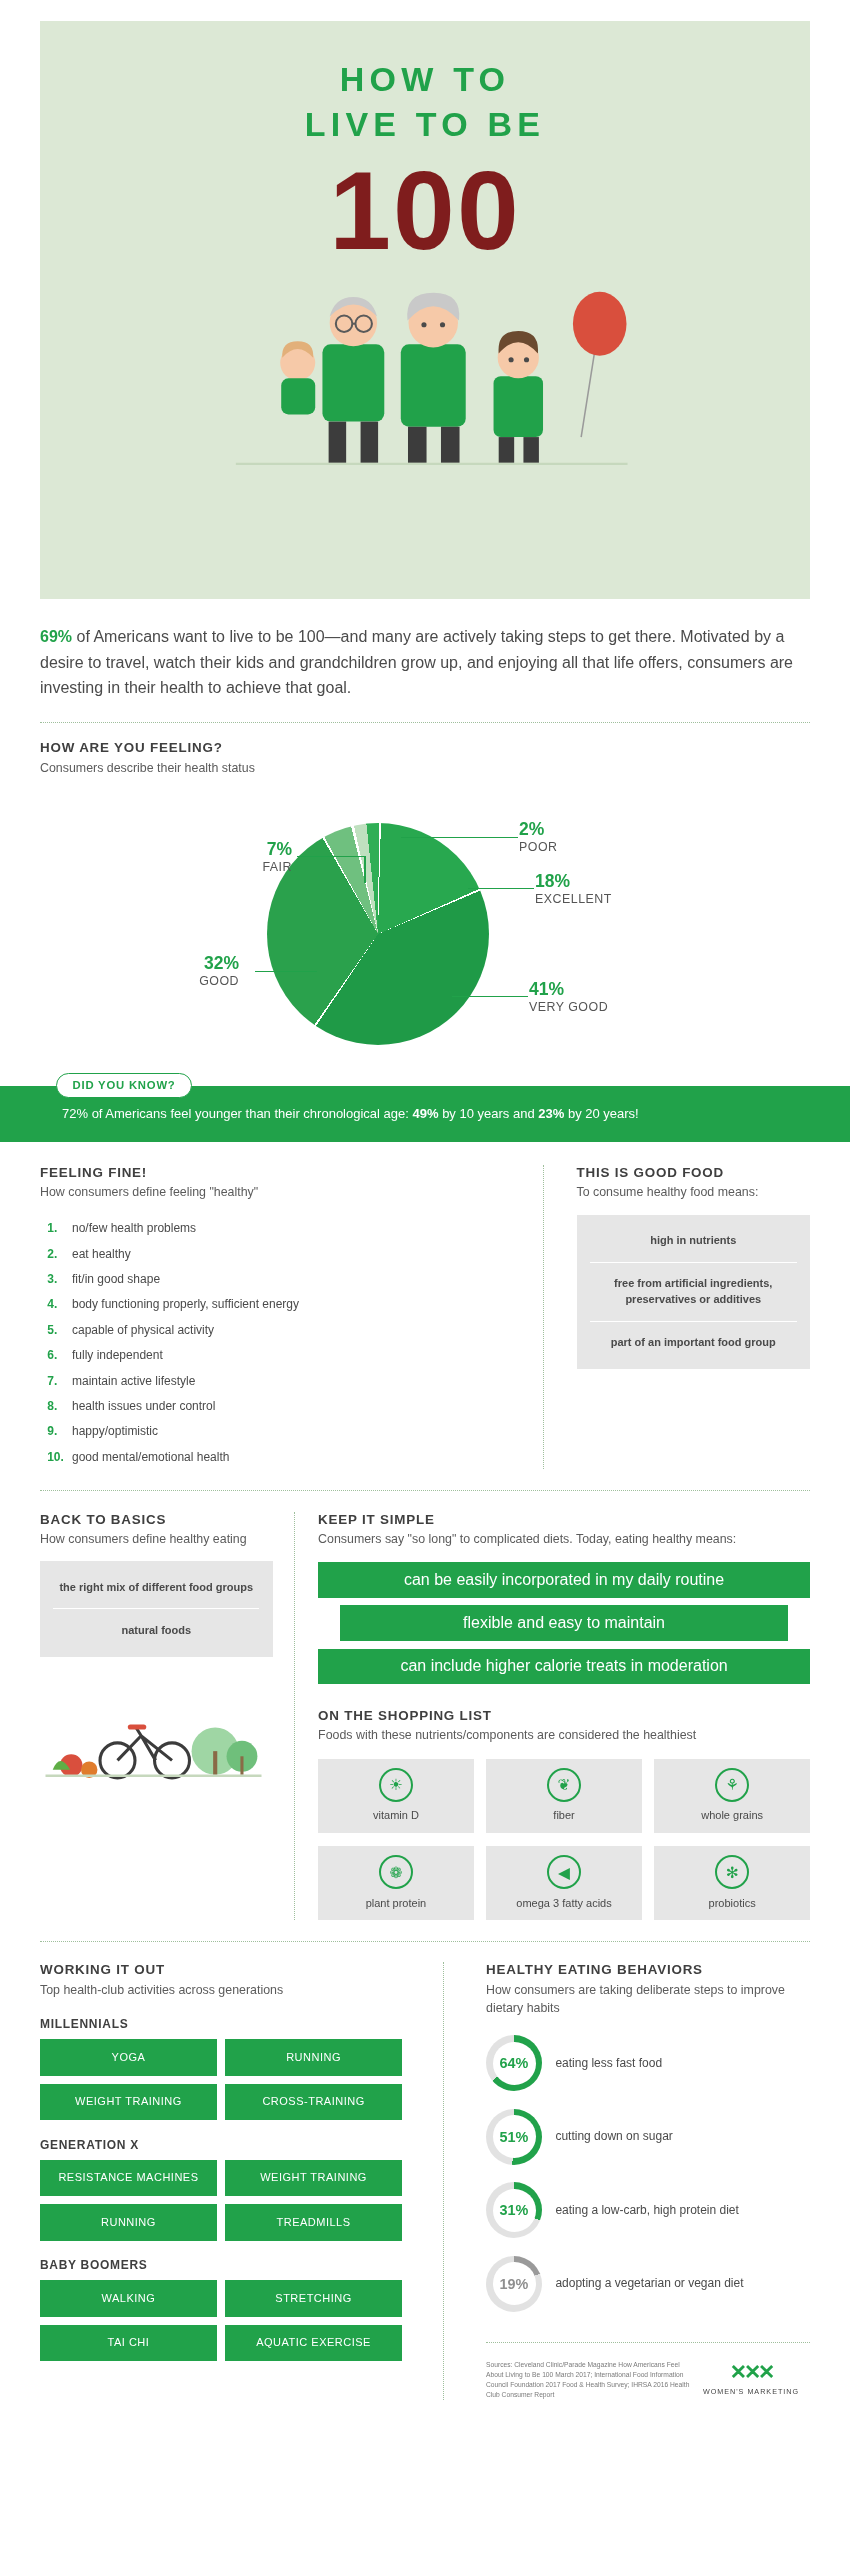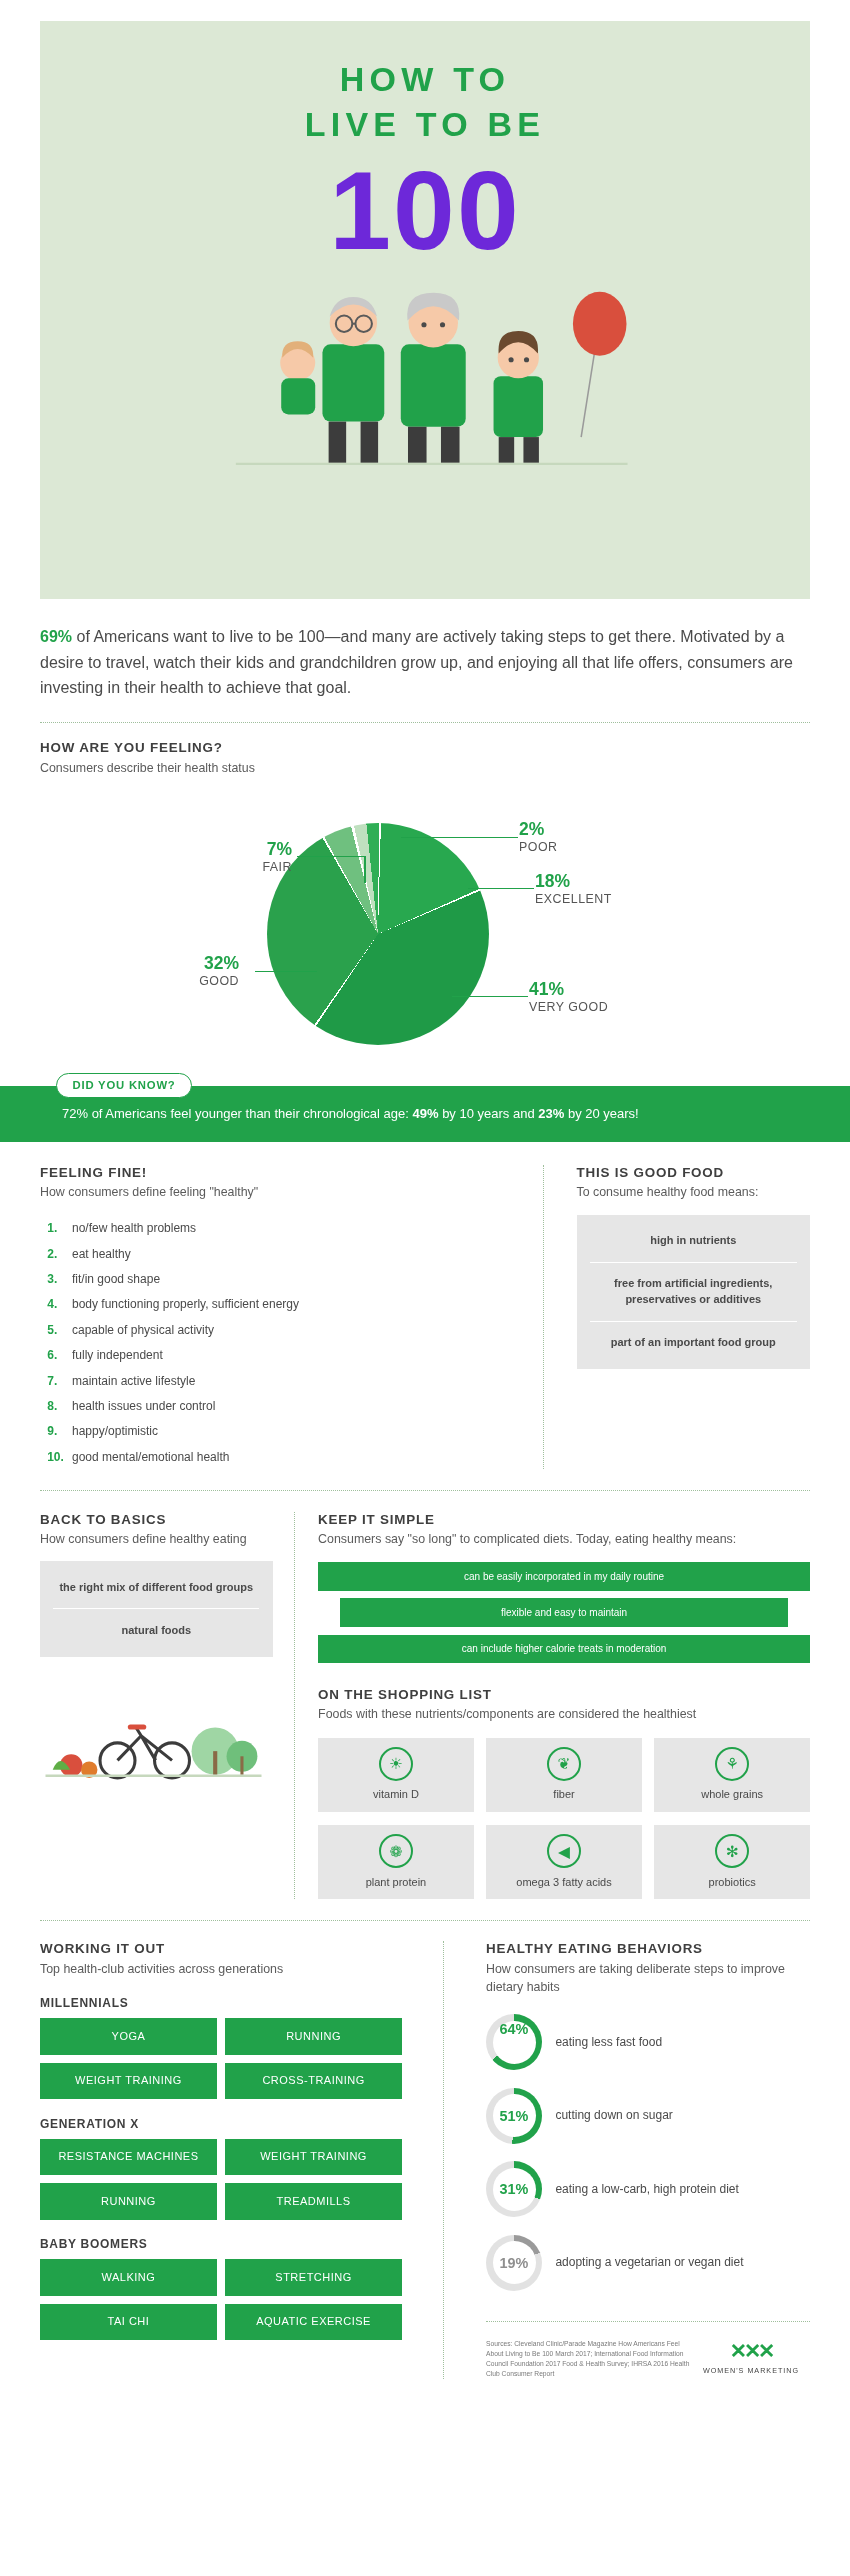--- a/index.html
+++ b/index.html
@@ -30,21 +30,21 @@
     text-align: center;
     padding-top: 36px;
     color: #21a24a;
     font-weight: bold;
     letter-spacing: 5.2px;
     font-size: 34px;
     line-height: 1.35;
   }
   .hero-100 {
     text-align: center;
-    color: #6d28d9;
+    color: #7f1d1d;
     font-weight: bold;
     font-size: 111px;
     line-height: 0.92;
     letter-spacing: 2.1px;
     margin-top: 11.3px;
   }
   .family { position: relative; height: 201px; margin-top: 5.2px; }
 
   
   .intro {
@@ -158,21 +158,21 @@
   .gbox .it + .it { border-top: 1.5px solid #ffffff; }
 
   
   .cols2 { display: flex; margin: 20.6px 40px 0 40px; }
   .c2l { flex: 0 0 33%; padding-right: 21.6px; }
   .c2r { flex: 1 1 auto; padding-left: 23px; }
 
   .pillrow { margin-top: 13.4px; }
   .pill {
     background: #21a24a; color: #fff;
-    font-size: 10px; text-align: center;
+    font-size: 16px; text-align: center;
     padding: 8.8px 9.3px; margin-bottom: 7.7px;
   }
   .pill.mid { margin-left: 21.6px; margin-right: 21.6px; }
 
   .shop-head { margin-top: 24px; }
   .shop-grid {
     display: grid; grid-template-columns: repeat(3, 1fr);
     gap: 13.4px 12.4px; margin-top: 13.4px;
   }
   .shop-cell { background: #e6e6e6; padding: 9.3px 4.1px 10.3px 4.1px; text-align: center; }
@@ -469,21 +469,21 @@
     </div>
 
     <div class="vsep"></div>
 
     <div class="c3r">
       <div class="sec-head">HEALTHY EATING BEHAVIORS</div>
       <div class="sec-sub">How consumers are taking deliberate steps to improve dietary habits</div>
 
       <div class="beh">
         <div class="ring" style="background:conic-gradient(#21a24a 0 64%, #e2e2e2 64% 100%);">
-          <div style="width:43px;height:43px;border-radius:50%;background:#fff;display:flex;align-items:flex-start;justify-content:center;">
+          <div style="width:43px;height:43px;border-radius:50%;background:#fff;display:flex;align-items:center;justify-content:center;">
             <span>64%</span>
           </div>
         </div>
         <div class="txt">eating less fast food</div>
       </div>
 
       <div class="beh">
         <div class="ring" style="background:conic-gradient(#21a24a 0 51%, #e2e2e2 51% 100%);">
           <div style="width:43px;height:43px;border-radius:50%;background:#fff;display:flex;align-items:center;justify-content:center;">
             <span>51%</span>

